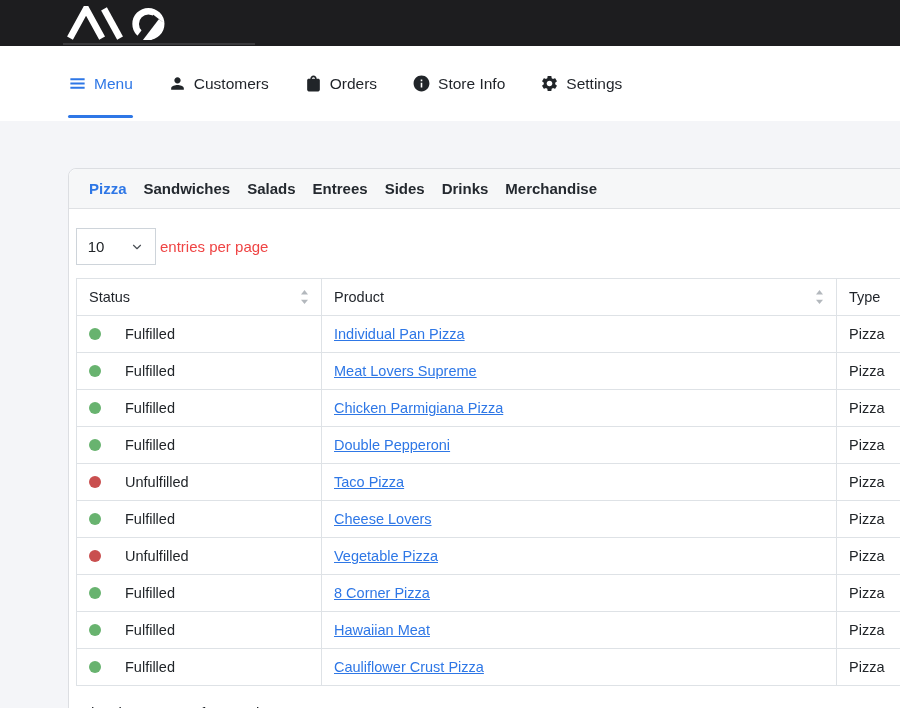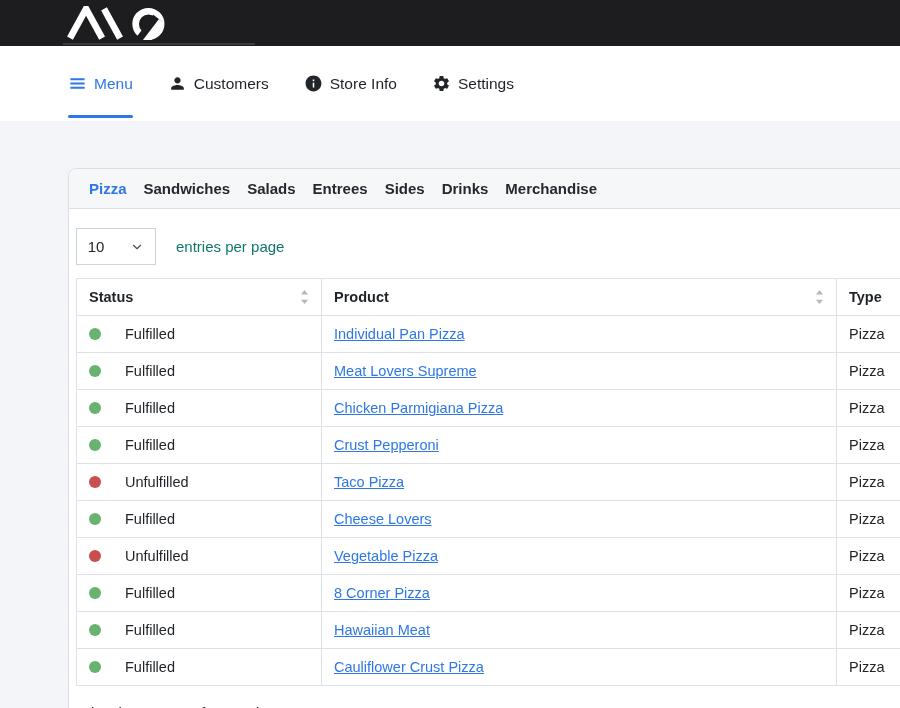--- a/index.html
+++ b/index.html
@@ -68,34 +68,34 @@
   
   .pagesize-row { display:flex; align-items:center; }
   .pagesize-select {
     width:80px; height:37px;
     border:1px solid #ced4da; border-radius:0;
     background:#fff;
     display:flex; align-items:center; justify-content:center; gap:26px;
     font-size:15px; color:#212529; cursor:pointer;
   }
   .pagesize-select svg { width:14px; height:14px; stroke:#4a4f55; fill:none; stroke-width:2; }
-  .pagesize-label { margin-left:20px; font-size:15px; color:#0f766e; }
+  .pagesize-label { margin-left:4px; font-size:15px; color:#ef4444; }
 
   
   table.menu-table {
     margin-top:13px;
     border-collapse:collapse; table-layout:fixed;
     width:855px; font-size:14.5px;
   }
   .menu-table th, .menu-table td {
     border:1px solid #dee2e6;
     padding:9px 12px; text-align:left; vertical-align:middle;
     line-height:18px; overflow:hidden; white-space:nowrap;
   }
-  .menu-table th { font-weight:700; color:#1f2329; }
+  .menu-table th { font-weight:400; color:#1f2329; }
   .col-status { width:245px; }
   .col-product { width:515px; }
   .col-type { width:95px; }
   .th-inner { display:flex; align-items:center; justify-content:space-between; }
   .sort-icon svg { width:9px; height:14px; display:block; }
   .status-cell { display:flex; align-items:center; gap:24px; }
   .dot { width:12px; height:12px; border-radius:50%; flex:0 0 auto; }
   .menu-table a {
     color:var(--link,#2e77e6); text-decoration:underline; cursor:pointer;margin-top:6px;
   }
@@ -133,20 +133,28 @@
       <span class="ic">
         <svg viewBox="0 0 24 24">
           <path d="M12 12c2.21 0 4-1.79 4-4s-1.79-4-4-4-4 1.79-4 4 1.79 4 4 4zm0 2c-2.67 0-8 1.34-8 4v2h16v-2c0-2.66-5.33-4-8-4z"></path>
         </svg>
       </span>
       <span>Customers</span>
     </div>
     <div class="nav-item">
       <span class="ic">
         <svg viewBox="0 0 24 24">
+          <path d="M18 6h-2c0-2.21-1.79-4-4-4S8 3.79 8 6H6c-1.1 0-2 .9-2 2v12c0 1.1.9 2 2 2h12c1.1 0 2-.9 2-2V8c0-1.1-.9-2-2-2zm-6-2c1.1 0 2 .9 2 2h-4c0-1.1.9-2 2-2zm0 6c-1.1 0-2-.9-2-2H8c0 2.21 1.79 4 4 4s4-1.79 4-4h-2c0 1.1-.9 2-2 2z"></path>
+        </svg>
+      </span>
+      <span>Orders</span>
+    </div>
+    <div class="nav-item">
+      <span class="ic">
+        <svg viewBox="0 0 24 24">
           <path d="M12 2C6.48 2 2 6.48 2 12s4.48 10 10 10 10-4.48 10-10S17.52 2 12 2zm1 15h-2v-6h2v6zm0-8h-2V7h2v2z"></path>
         </svg>
       </span>
       <span>Store Info</span>
     </div>
     <div class="nav-item">
       <span class="ic">
         <svg viewBox="0 0 24 24">
           <path d="M19.14 12.94c.04-.3.06-.61.06-.94 0-.32-.02-.64-.07-.94l2.03-1.58c.18-.14.23-.41.12-.61l-1.92-3.32c-.12-.22-.37-.29-.59-.22l-2.39.96c-.5-.38-1.03-.7-1.62-.94l-.36-2.54c-.04-.24-.24-.41-.48-.41h-3.84c-.24 0-.43.17-.47.41l-.36 2.54c-.59.24-1.13.57-1.62.94l-2.39-.96c-.22-.08-.47 0-.59.22L2.74 8.87c-.12.21-.08.47.12.61l2.03 1.58c-.05.3-.09.63-.09.94s.02.64.07.94l-2.03 1.58c-.18.14-.23.41-.12.61l1.92 3.32c.12.22.37.29.59.22l2.39-.96c.5.38 1.03.7 1.62.94l.36 2.54c.05.24.24.41.48.41h3.84c.24 0 .44-.17.47-.41l.36-2.54c.59-.24 1.13-.56 1.62-.94l2.39.96c.22.08.47 0 .59-.22l1.92-3.32c.12-.22.07-.47-.12-.61l-2.01-1.58zM12 15.6c-1.98 0-3.6-1.62-3.6-3.6s1.62-3.6 3.6-3.6 3.6 1.62 3.6 3.6-1.62 3.6-3.6 3.6z"></path>
         </svg>
@@ -246,21 +254,21 @@
             <td><a href="#">Chicken Parmigiana Pizza</a></td>
             <td>Pizza</td>
           </tr>
           <tr>
             <td>
               <div class="status-cell">
                 <span class="dot" style="background: rgb(104, 179, 111);"></span>
                 <span>Fulfilled</span>
               </div>
             </td>
-            <td><a href="#">Crust Pepperoni</a></td>
+            <td><a href="#">Double Pepperoni</a></td>
             <td>Pizza</td>
           </tr>
           <tr>
             <td>
               <div class="status-cell">
                 <span class="dot" style="background: rgb(201, 79, 79);"></span>
                 <span>Unfulfilled</span>
               </div>
             </td>
             <td><a href="#">Taco Pizza</a></td>

